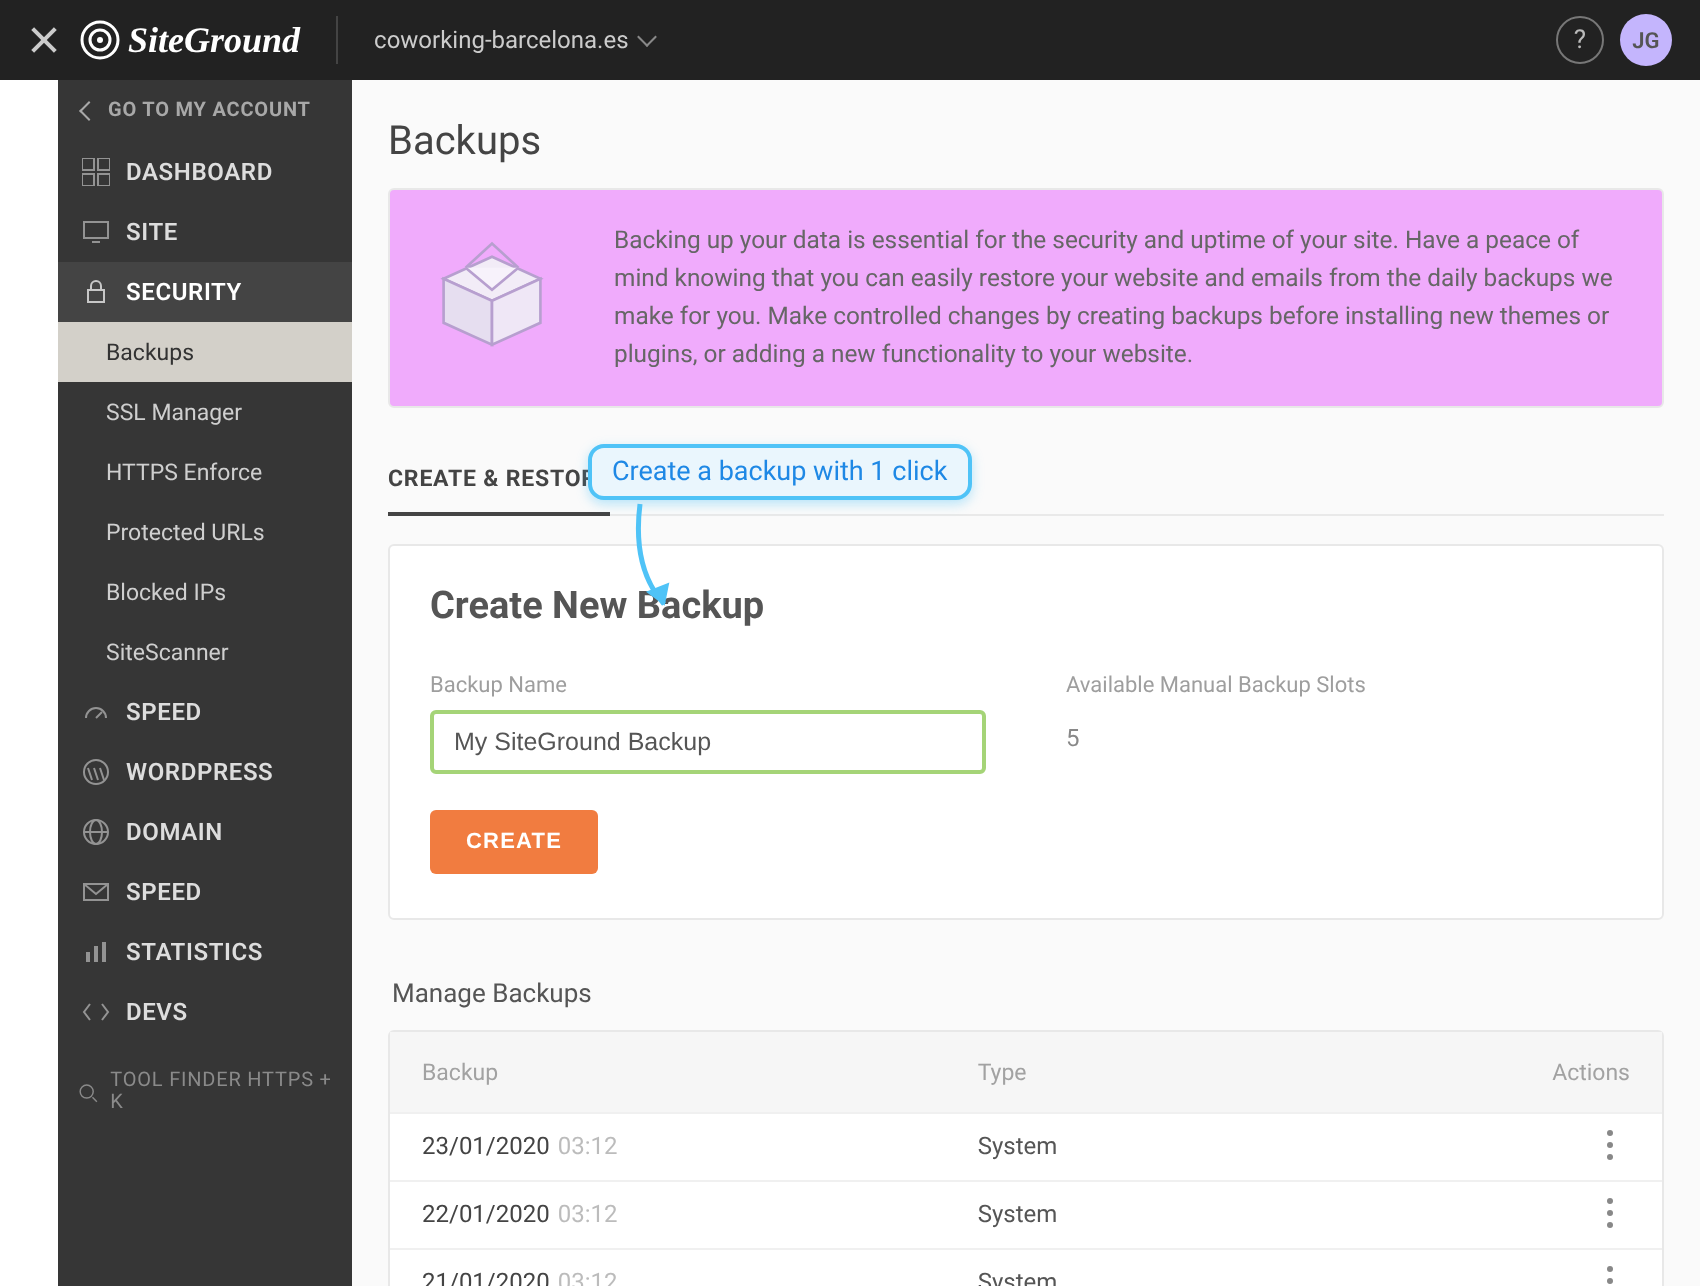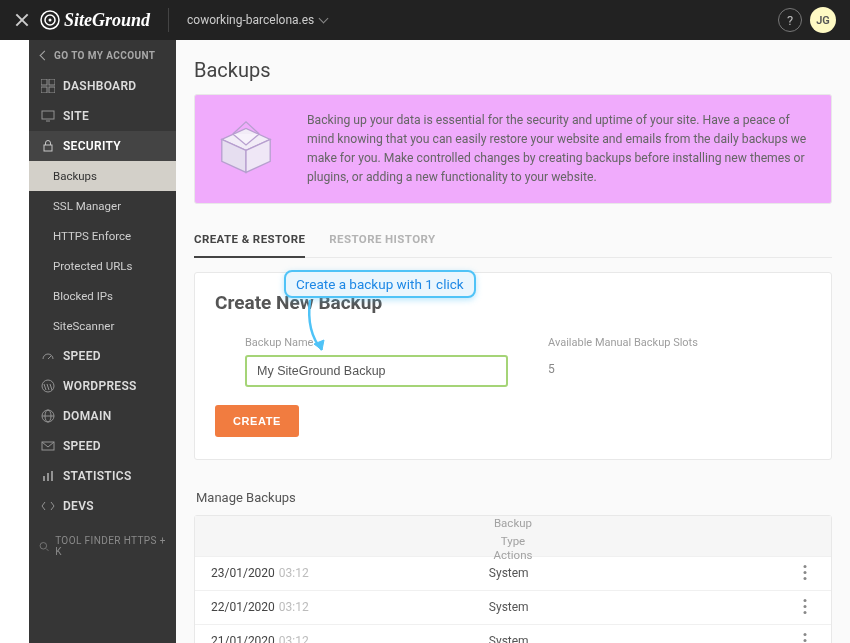--- a/index.html
+++ b/index.html
@@ -9,63 +9,63 @@
 .topbar .close::before, .topbar .close::after { content: ""; position: absolute; left: 7px; top: 0; width: 2px; height: 16px; background: #ccc; }
 .topbar .close::before { transform: rotate(45deg); }
 .topbar .close::after { transform: rotate(-45deg); }
 .topbar .divider { width: 1px; height: 24px; background: #444; margin: 0 18px; }
 .logo { display: flex; align-items: center; font-family: Georgia, 'Times New Roman', serif; font-style: italic; font-weight: bold; font-size: 18px; color: #fff; }
 .logo svg { margin-right: 4px; }
 .site-switch { font-size: 12px; color: #ccc; display: flex; align-items: center; gap: 6px; cursor: pointer; }
 .site-switch .chev { display: inline-block; width: 7px; height: 7px; border-right: 1.5px solid #888; border-bottom: 1.5px solid #888; transform: rotate(45deg); margin-top: -4px; }
 .topbar .spacer { flex: 1; }
 .topbar .circbtn { width: 24px; height: 24px; border: 1.5px solid #777; border-radius: 50%; display: flex; align-items: center; justify-content: center; color: #bbb; font-size: 13px; cursor: pointer; margin-left: 8px; }
-.avatar { background: #fef9c3; color: #555; width: 26px; height: 26px; border-radius: 50%; display: flex; align-items: center; justify-content: center; font-size: 11px; font-weight: 600; margin-left: 8px; cursor: pointer; }
+.avatar { background: #c4b5fd; color: #555; width: 26px; height: 26px; border-radius: 50%; display: flex; align-items: center; justify-content: center; font-size: 11px; font-weight: 600; margin-left: 8px; cursor: pointer; }
 .main { display: flex; height: calc(643px - 40px); padding-left: 29px; }
 .sidebar { width: 147px; background: #363636; color: #bdbdbd; font-size: 11px; overflow-y: auto; flex-shrink: 0; }
 .sidebar .go-back { display: flex; align-items: center; gap: 6px; padding: 10px 12px; color: #a8a8a8; font-size: 10px; letter-spacing: .4px; font-weight: 700; cursor: pointer; }
 .sidebar .go-back .arrow { display: inline-block; width: 7px; height: 7px; border-left: 1.5px solid #a8a8a8; border-bottom: 1.5px solid #a8a8a8; transform: rotate(45deg); }
 .nav-item { display: flex; align-items: center; gap: 8px; padding: 8px 12px; color: #ddd; font-size: 12px; font-weight: 600; letter-spacing: .3px; cursor: pointer; }
 .nav-item .ico { width: 14px; height: 14px; opacity: .7; flex-shrink: 0; }
 .nav-sub { padding: 8px 12px 8px 24px; font-size: 11.5px; color: #cfcfcf; cursor: pointer; }
 .nav-sub.active { background: #d3d0c9; color: #333; }
 .nav-item.active-parent { background: #444444; color: #fff; }
 .tool-finder { padding: 14px 10px; font-size: 10px; color: #8a8a8a; letter-spacing: .4px; display: flex; align-items: center; gap: 6px; cursor: pointer; }
 .content { flex: 1; background: #fafafa; overflow-y: auto; padding: 18px 18px 40px 18px; position: relative; }
 .page-title { font-size: 20px; color: #444; margin-bottom: 12px; font-weight: 400; }
 .info-box { background: #f0abfc; border: 1px solid #e8e8e8; border-radius: 3px; padding: 16px 18px; display: flex; gap: 28px; align-items: flex-start; margin-bottom: 26px; }
 .info-box .illus { width: 66px; flex-shrink: 0; margin-top: 2px; }
 .info-box .txt { font-size: 12.2px; color: #666; line-height: 1.55; }
 .tabs { display: flex; gap: 24px; border-bottom: 1px solid #e9e9e9; font-size: 11.5px; font-weight: 700; letter-spacing: .4px; color: #b3b3b3; }
 .tab { padding: 2px 0 10px 0; cursor: pointer; }
 .tab.active { color: #444; border-bottom: 2px solid #444; margin-bottom: -1px; }
 .create-panel { background: #fff; border: 1px solid #e8e8e8; border-radius: 3px; padding: 18px 20px 22px 20px; margin-top: 14px; }
 .panel-title { font-size: 19px; color: #555; font-weight: 700; margin-bottom: 22px; }
-.form-row { display: flex; gap: 40px; margin-left: 30px; }
+.form-row { display: flex; gap: 40px; }
 .field { flex: 1; min-width: 0; }
 .field-label { font-size: 11px; color: #9e9e9e; margin-bottom: 6px; }
 .text-input { width: 100%; max-width: 310px; border: 2px solid #a5d477; border-radius: 3px; padding: 7px 10px; font-size: 12.5px; color: #555; outline: none; }
 .slots-val { font-size: 12px; color: #888; padding-top: 7px; }
 .create-btn { margin-top: 18px; background: #f17c40; color: #fff; font-size: 11px; font-weight: 700; letter-spacing: .6px; border: none; border-radius: 3px; padding: 10px 18px; cursor: pointer; }
 .manage-title { font-size: 13px; color: #555; margin: 30px 0 10px 2px; }
 .table { background: #fff; border: 1px solid #e8e8e8; border-radius: 3px; }
 .thead, .trow { display: flex; align-items: center; padding: 0 16px; }
-.thead { height: 40px; font-size: 11.5px; color: #a2a2a2; background: #f6f6f6; flex-direction: column; }
+.thead { height: 40px; font-size: 11.5px; color: #a2a2a2; background: #f6f6f6; }
 .trow { height: 34px; font-size: 12px; color: #555; border-top: 1px solid #f0f0f0; }
 .col-backup { flex: 0 0 46%; }
 .col-type { flex: 1; }
 .col-actions { flex: 0 0 44px; text-align: right; }
 .date-strong { color: #444; font-weight: 400; }
 .date-time { color: #bcbcbc; margin-left: 4px; }
 .actions-btn { width: 20px; height: 20px; cursor: pointer; position: relative; display: inline-block; }
 .actions-btn span, .actions-btn::before, .actions-btn::after { content: ""; position: absolute; left: 50%; width: 3px; height: 3px; background: #888; border-radius: 50%; transform: translateX(-50%); }
 .actions-btn::before { top: 3px; }
 .actions-btn span { top: 9px; }
 .actions-btn::after { top: 15px; }
-.callout { position: absolute; left: 108px; top: 182px; z-index: 10; pointer-events: none; margin-top: 48px; }
+.callout { position: absolute; left: 118px; top: 182px; z-index: 10; pointer-events: none; }
 .callout-bubble { background: #eaf6fd; border: 2px solid #4fc3f7; color: #1e88e5; font-size: 13.5px; border-radius: 8px; padding: 4px 10px; white-space: nowrap; box-shadow: 0 2px 6px rgba(79,195,247,.4); }
 .callout-arrow { stroke: #4fc3f7; fill: #4fc3f7; position: absolute; left: 20px; top: 28px; }
 </style>
 </head>
 <body>
 
 <div class="topbar">
   <div class="close"></div>
   <div class="logo">
     <svg width="20" height="20" viewBox="0 0 20 20">

